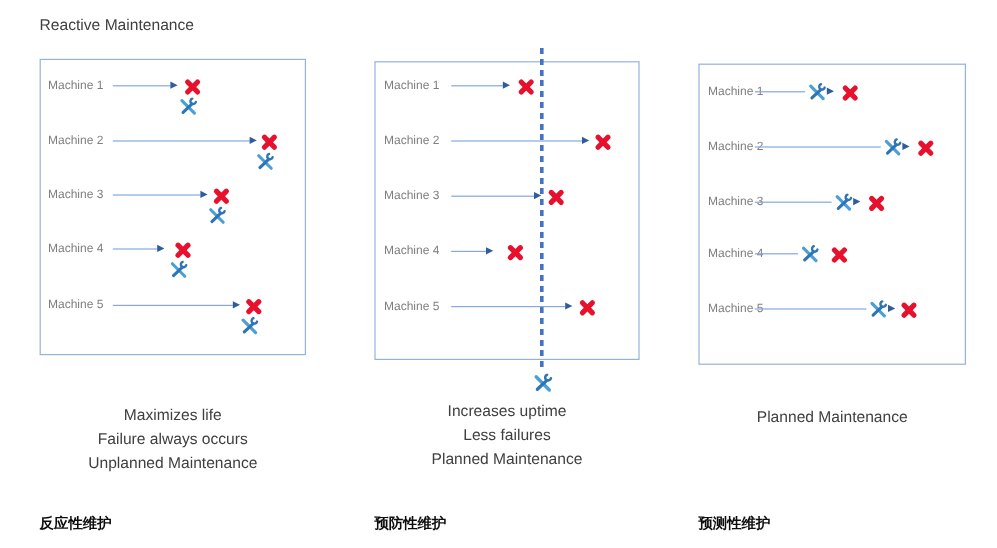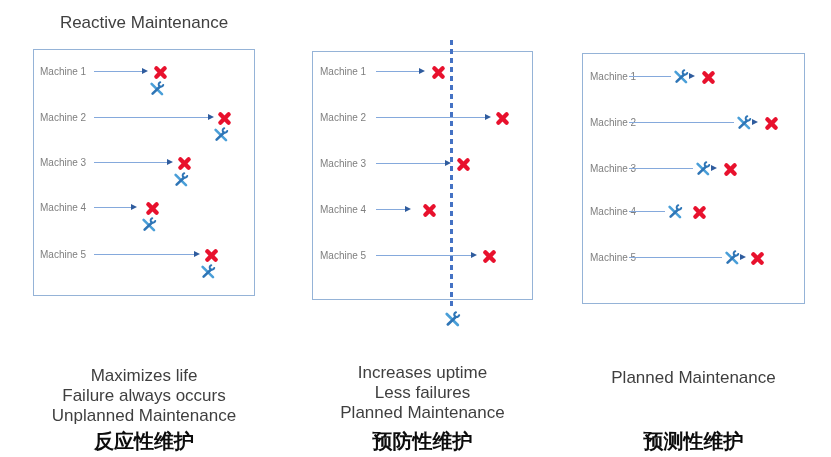--- a/index.html
+++ b/index.html
@@ -1,36 +1,36 @@
 <!DOCTYPE html>
 <html style="--failure-red: #e8112d; --timeline-blue: #85a9dc; --arrow-blue: #2f5c9e; --box-border: #95b3d7; --dashed-blue: #4472c4; --tool-dark: #2e75b6; --tool-light: #4a9fd8; --title-gray: #404040; --label-gray: #7f7f7f; --desc-gray: #3f3f3f; --chinese-black: #0d0d0d;"><head>
 <meta charset="utf-8">
 <style>
   * { box-sizing: border-box; }
   html,body { margin:0; padding:0; background:#ffffff; }
   body { font-family:"Liberation Sans", sans-serif; }
   #canvas { position:relative; width:831px; height:457px; background:#fff; overflow:hidden; }
 
-  .panel-title { position:absolute; text-align:center; font-size:17px; color:var(--title-gray,#404040); white-space:nowrap; }
+  .panel-title { position:absolute; text-align:left; font-size:13px; color:var(--title-gray,#404040); white-space:nowrap; }
   .chart-box   { position:absolute; border:1.5px solid var(--box-border,#95b3d7); background:#fff; }
 
   .m-row   { position:absolute; left:0; width:100%; height:0; z-index:3; }
   .m-label { position:absolute; top:-5px; font-size:10px; color:var(--label-gray,#7f7f7f); line-height:10px; white-space:nowrap; }
   .m-line  { position:absolute; top:-1px; height:1px; background:var(--timeline-blue,#85a9dc); }
   .m-arrow { position:absolute; top:-4px; width:0; height:0;
              border-left:6px solid var(--arrow-blue,#2f5c9e);
              border-top:3.5px solid transparent; border-bottom:3.5px solid transparent; }
   .icon    { position:absolute; width:16px; height:16px; top:-8px; line-height:0; }
 
   .dashed-v { position:absolute; width:3px; z-index:1;
               background:repeating-linear-gradient(to bottom, var(--dashed-blue,#4472c4) 0 5px, transparent 5px 9px); }
   .sched-tools { position:absolute; width:17px; height:17px; line-height:0; z-index:2; }
 
-  .desc { position:absolute; text-align:center; font-size:17px; color:var(--desc-gray,#3f3f3f); line-height:20px;margin-top:30px; }
-  .zh   { position:absolute; text-align:center; font-size:20px; font-weight:bold; color:var(--chinese-black,#0d0d0d); white-space:nowrap; }
+  .desc { position:absolute; text-align:center; font-size:13px; color:var(--desc-gray,#3f3f3f); line-height:20px; }
+  .zh   { position:absolute; text-align:left; font-size:12px; font-weight:bold; color:var(--chinese-black,#0d0d0d); white-space:nowrap; }
 </style>
 </head>
 <body>
 
 <div id="canvas">
 
   <div class="panel-title" style="left:33px;width:222px;top:13px">Reactive Maintenance</div>
 
   <div class="chart-box" style="left:33px;top:49px;width:222px;height:247px"></div>
   <div class="chart-box" style="left:312px;top:51px;width:221px;height:249px"></div>

